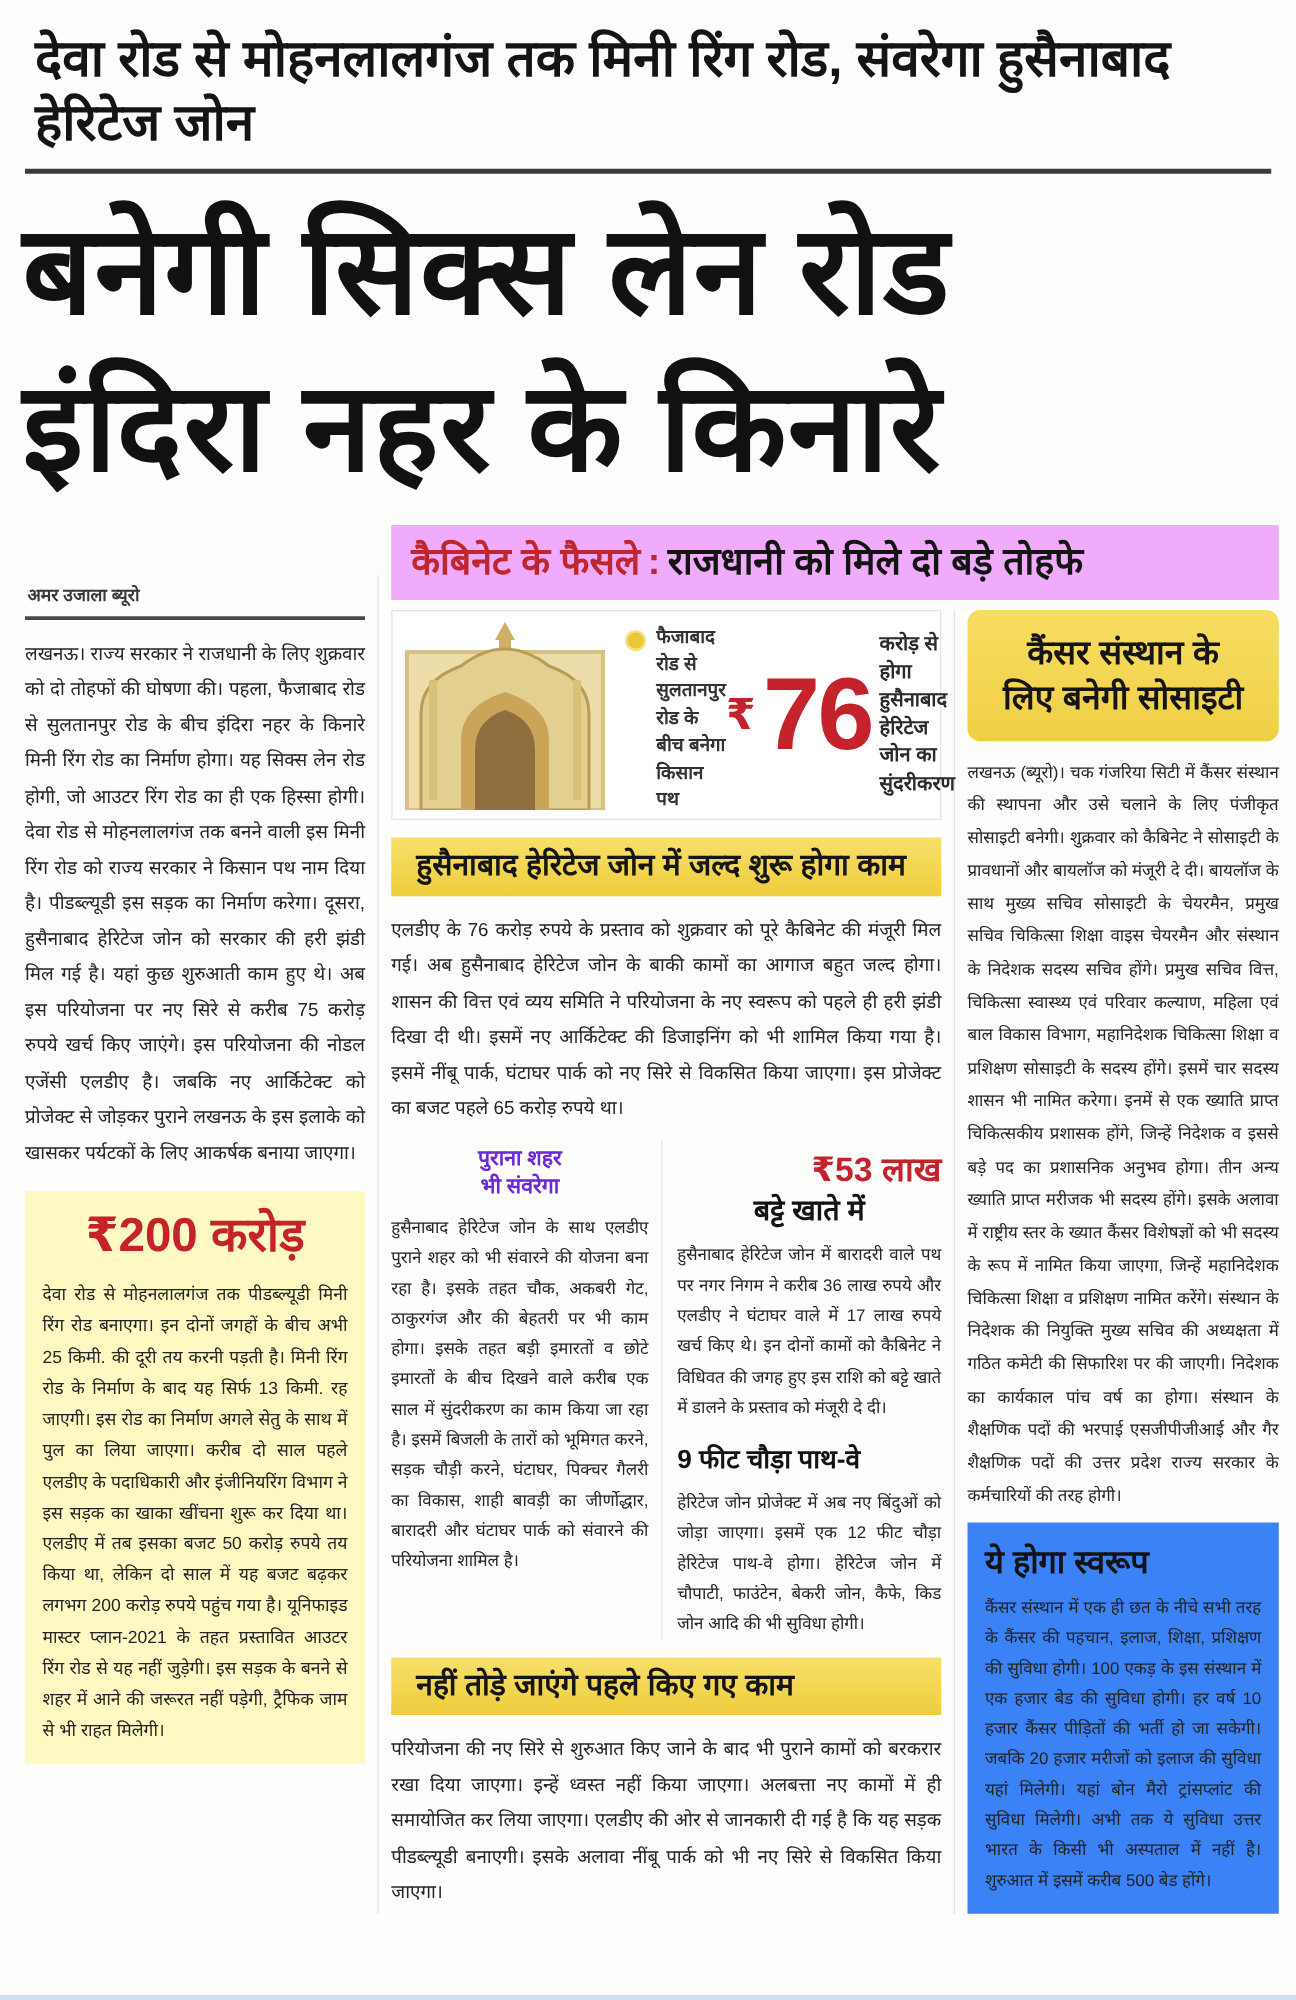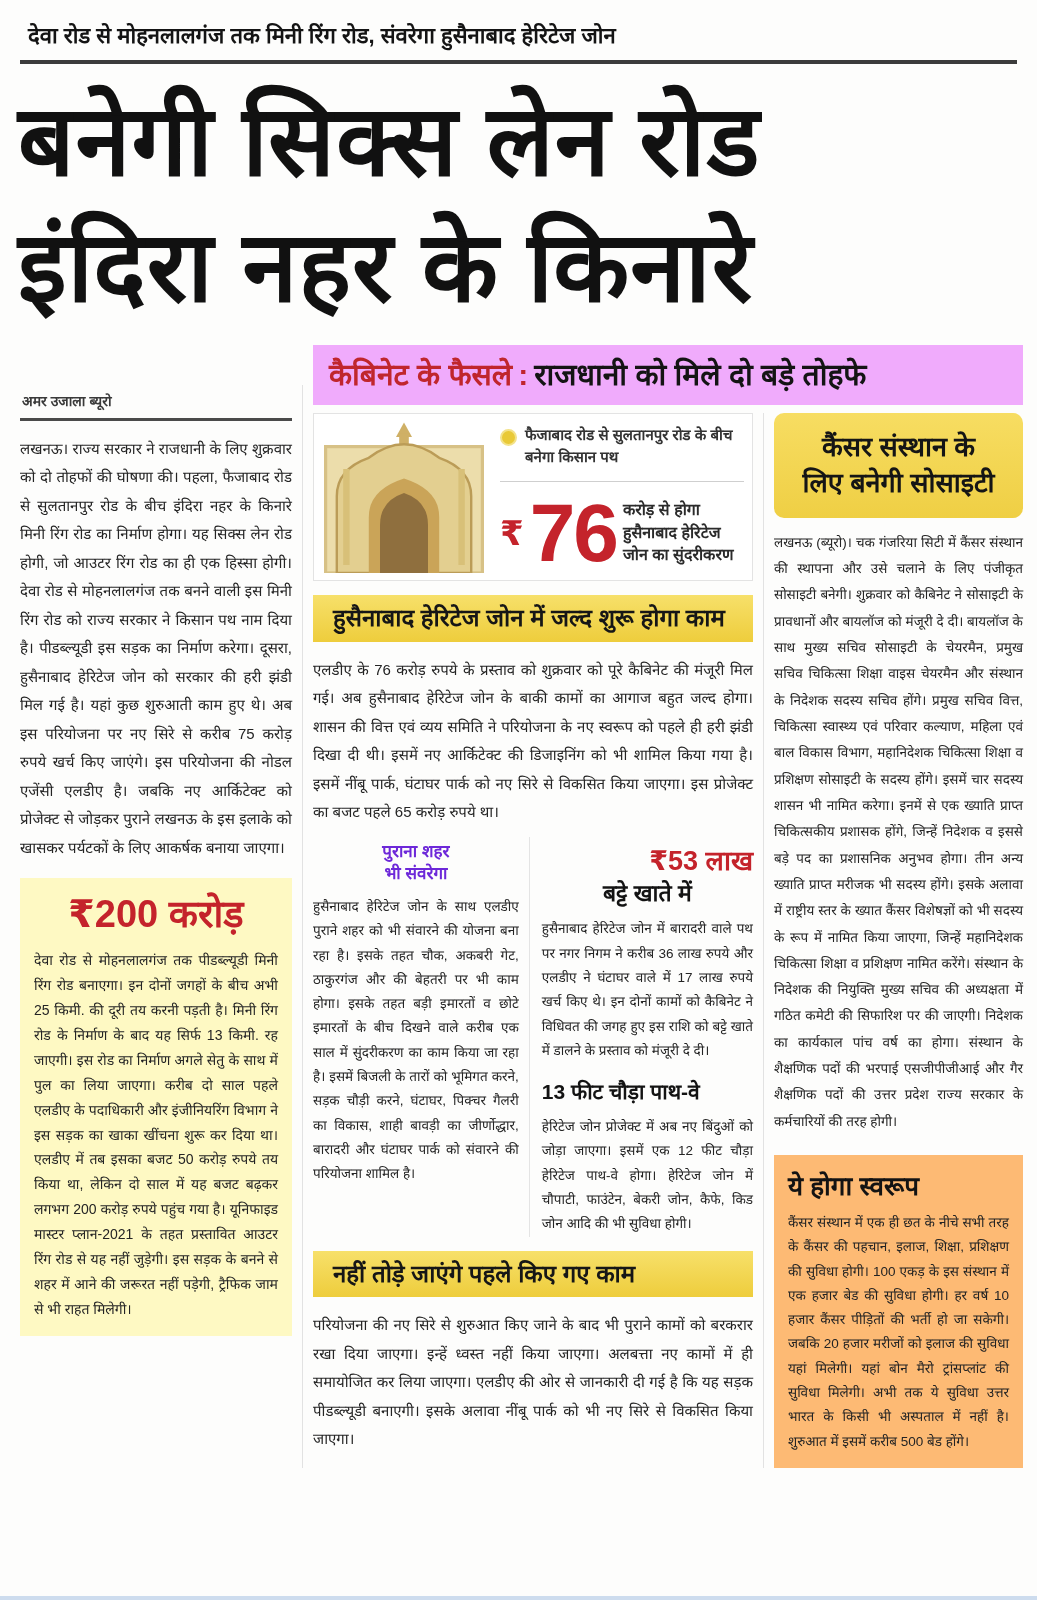--- a/index.html
+++ b/index.html
@@ -14,21 +14,21 @@
     box-sizing:border-box;
     padding:22px 14px 0 14px;
   }
   
   .kicker-wrap{
     border-bottom:4px solid #3c3c3c;
     padding:0 4px 10px 8px;
     margin:0 6px;
   }
   .kicker{
-    font-size:22px;
+    font-size:41px;
     font-weight:bold;
     letter-spacing:0px;
     color:#141414;
     line-height:1.25;
   }
   
   .headline{
     margin:14px 4px 10px 4px;
     text-align:left;
     font-weight:bold;
@@ -86,21 +86,21 @@
     padding-right:10px;border-right:1px solid #e2e2e2;
   }
   .col-right{flex:1;padding-left:10px;}
   
   .info-panel{
     display:flex;align-items:stretch;
     background:#fff;border:1px solid #e3e3e3;
     padding:6px;gap:10px;height:168px;box-sizing:border-box;
   }
   .gate-img{flex:0 0 168px;display:flex;align-items:center;justify-content:center;}
-  .info-right{flex:1;display:flex;flex-direction:column;justify-content:space-between;padding:4px 2px;}
+  .info-right{flex:1;display:flex;flex-direction:row;justify-content:space-between;padding:4px 2px;}
   .bullet-row{display:flex;gap:8px;align-items:flex-start;}
   .bullet-dot{
     flex:0 0 13px;width:13px;height:13px;border-radius:50%;
     background:#e9c937;border:2px solid #f3e28a;margin-top:5px;
   }
   .bullet-text{font-size:15px;font-weight:bold;color:#333;line-height:1.45;}
   .info-divider{border-top:1px solid #cfcfcf;margin:6px 0;}
   .amount-row{display:flex;align-items:center;gap:6px;}
   .rupee{color:#c4232b;font-size:34px;font-weight:bold;}
   .big-amount{color:#c4232b;font-size:82px;font-weight:bold;line-height:0.9;letter-spacing:-2px;}
@@ -131,22 +131,22 @@
   
   .yellow-box{
     background:linear-gradient(180deg,#f7dd62,#efcf44);
     border-radius:10px;
     padding:16px 10px;
     text-align:center;
     font-size:27px;font-weight:bold;color:#151515;line-height:1.35;
   }
   .col-right .body-text{font-size:13.5px;line-height:1.95;margin-top:12px;}
   .cream-box{
-    background:#fdba74;
-    margin-top:20px;
+    background:#3b82f6;
+    margin-top:8px;
     padding:12px 14px 14px 14px;
   }
   .cream-heading{font-size:26px;font-weight:bold;color:#131313;}
   .cream-box .body-text{font-size:13.5px;line-height:1.8;margin-top:8px;}
   
   .bottom-line{
     position:absolute;left:0;bottom:0;width:100%;height:4px;
     background:#cddcee;
   }
 </style>
@@ -222,21 +222,21 @@
               <div class="subcol-heading">
                 <span>पुराना शहर</span><br>
                 <span>भी संवरेगा</span>
               </div>
               <p class="body-text">हुसैनाबाद हेरिटेज जोन के साथ एलडीए पुराने शहर को भी संवारने की योजना बना रहा है। इसके तहत चौक, अकबरी गेट, ठाकुरगंज और की बेहतरी पर भी काम होगा। इसके तहत बड़ी इमारतों व छोटे इमारतों के बीच दिखने वाले करीब एक साल में सुंदरीकरण का काम किया जा रहा है। इसमें बिजली के तारों को भूमिगत करने, सड़क चौड़ी करने, घंटाघर, पिक्चर गैलरी का विकास, शाही बावड़ी का जीर्णोद्धार, बारादरी और घंटाघर पार्क को संवारने की परियोजना शामिल है।</p>
             </div>
             <div class="subcol subcol-b">
               <div class="subcol-amount">₹53 लाख</div>
               <div class="subcol-heading2">बट्टे खाते में</div>
               <p class="body-text">हुसैनाबाद हेरिटेज जोन में बारादरी वाले पथ पर नगर निगम ने करीब 36 लाख रुपये और एलडीए ने घंटाघर वाले में 17 लाख रुपये खर्च किए थे। इन दोनों कामों को कैबिनेट ने विधिवत की जगह हुए इस राशि को बट्टे खाते में डालने के प्रस्ताव को मंजूरी दे दी।</p>
-              <div class="subcol-heading3">13 फीट चौड़ा पाथ-वे</div>
+              <div class="subcol-heading3">9 फीट चौड़ा पाथ-वे</div>
               <p class="body-text">हेरिटेज जोन प्रोजेक्ट में अब नए बिंदुओं को जोड़ा जाएगा। इसमें एक 12 फीट चौड़ा हेरिटेज पाथ-वे होगा। हेरिटेज जोन में चौपाटी, फाउंटेन, बेकरी जोन, कैफे, किड जोन आदि की भी सुविधा होगी।</p>
             </div>
           </div>
 
           <div class="yellow-strip">नहीं तोड़े जाएंगे पहले किए गए काम</div>
           <p class="body-text">परियोजना की नए सिरे से शुरुआत किए जाने के बाद भी पुराने कामों को बरकरार रखा दिया जाएगा। इन्हें ध्वस्त नहीं किया जाएगा। अलबत्ता नए कामों में ही समायोजित कर लिया जाएगा। एलडीए की ओर से जानकारी दी गई है कि यह सड़क पीडब्ल्यूडी बनाएगी। इसके अलावा नींबू पार्क को भी नए सिरे से विकसित किया जाएगा।</p>
         </div>
 
         <div class="col-right">
           <div class="yellow-box">

